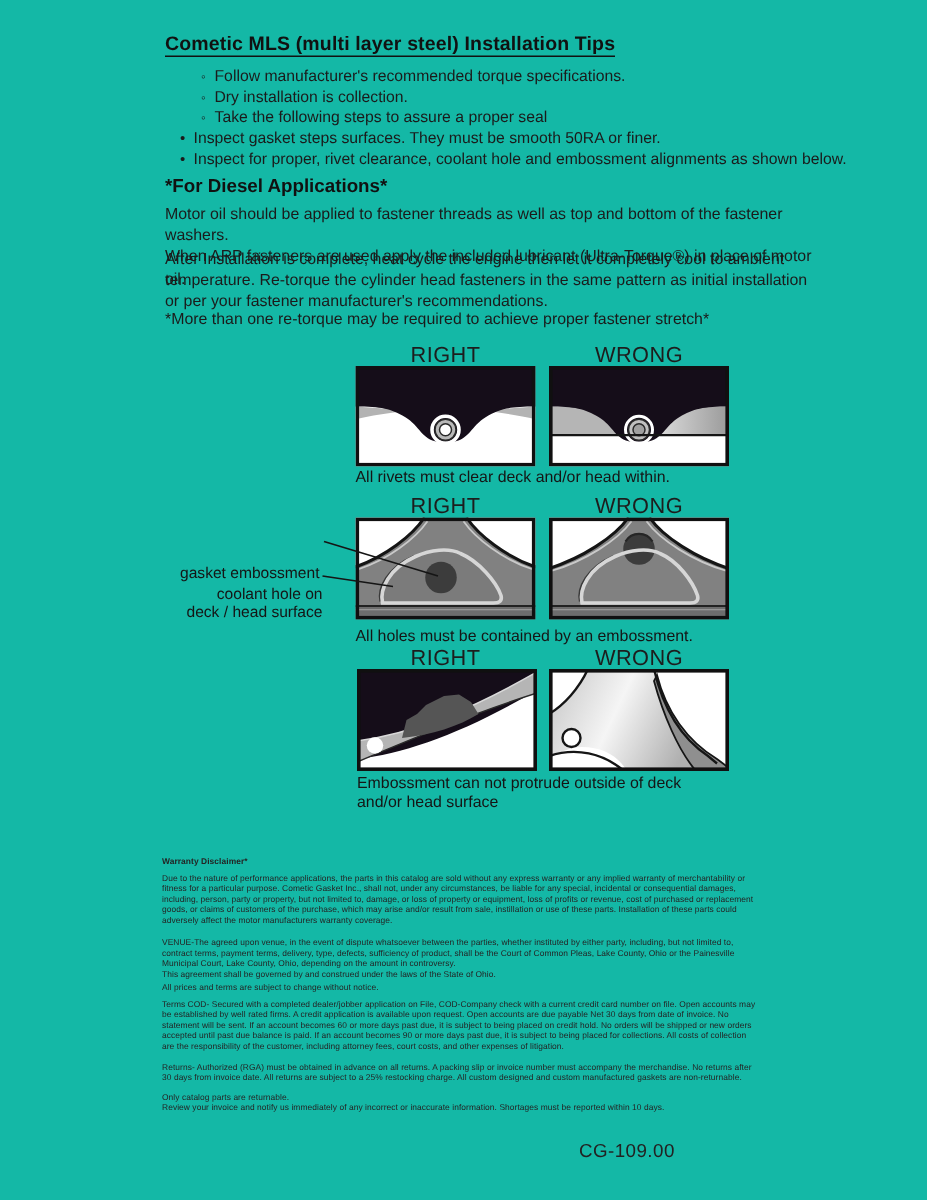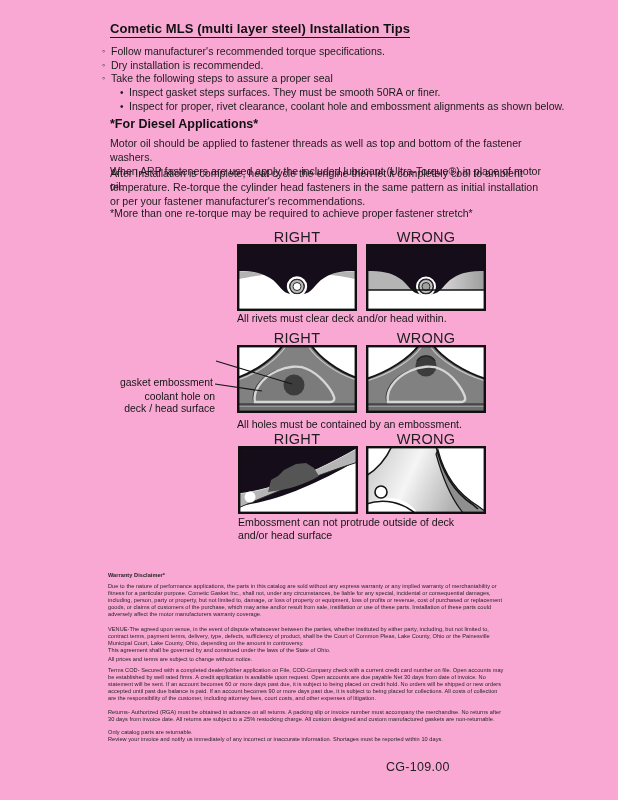--- a/index.html
+++ b/index.html
@@ -1,28 +1,28 @@
 <!DOCTYPE html>
 <html><head>
 <meta charset="utf-8">
 <style>
   html,body { margin:0; padding:0; background:#ffffff; }
   .page {
-    position:relative; width:618px; height:800px; background:#f9a8d4;
+    position:relative; width:618px; height:800px; background:#14b8a6;
     font-family:"Liberation Sans", sans-serif; color:#1b1b1b; overflow:hidden;
   }
   .abs { position:absolute; }
 
   .title {
     left:110px; top:21px; font-size:13px; font-weight:bold; color:#111;
     border-bottom:1.6px solid #111; padding-bottom:1px; letter-spacing:0.1px;
   }
 
   .bullets { left:102px; top:45px; width:430px; font-size:10.5px; line-height:13.7px; }
-  .b-row { white-space:nowrap; }
+  .b-row { white-space:nowrap;margin-left:32px; }
   .b-row .mk { display:inline-block; width:9px; font-size:9px; vertical-align:top; }
   .b-sub { margin-left:18px; }
   .b-sub .mk { font-size:10px; width:9px; }
 
   .h-diesel { left:110px; top:117px; font-size:12.5px; font-weight:bold; color:#111; }
   .para { font-size:10.6px; line-height:14.2px; white-space:pre-line; color:#1b1b1b; }
   .p1 { left:110px; top:136px; width:440px; }
   .p2 { left:110px; top:166px; width:440px; }
   .p3 { left:110px; top:206px; width:440px; }
 
@@ -40,21 +40,21 @@
 </style>
 </head>
 <body>
 
 <div class="page">
 
   <div class="abs title">Cometic MLS (multi layer steel) Installation Tips</div>
 
   <div class="abs bullets">
     <div class="b-row"><span class="mk">◦</span><span>Follow manufacturer's recommended torque specifications.</span></div>
-    <div class="b-row"><span class="mk">◦</span><span>Dry installation is recommended.</span></div>
+    <div class="b-row"><span class="mk">◦</span><span>Dry installation is collection.</span></div>
     <div class="b-row"><span class="mk">◦</span><span>Take the following steps to assure a proper seal</span></div>
     <div class="b-row b-sub"><span class="mk">•</span><span>Inspect gasket steps surfaces.  They must be smooth 50RA or finer.</span></div>
     <div class="b-row b-sub"><span class="mk">•</span><span>Inspect for proper, rivet clearance, coolant hole and embossment alignments as shown below.</span></div>
   </div>
 
   <div class="abs h-diesel">*For Diesel Applications*</div>
   <div class="abs para p1">Motor oil should be applied to fastener threads as well as top and bottom of the fastener washers.
 When ARP fasteners are used apply the included lubricant (Ultra-Torque®) in place of motor oil.</div>
   <div class="abs para p2">After Installation is complete, heat cycle the engine then let it completely cool to ambient
 temperature. Re-torque the cylinder head fasteners in the same pattern as initial installation

